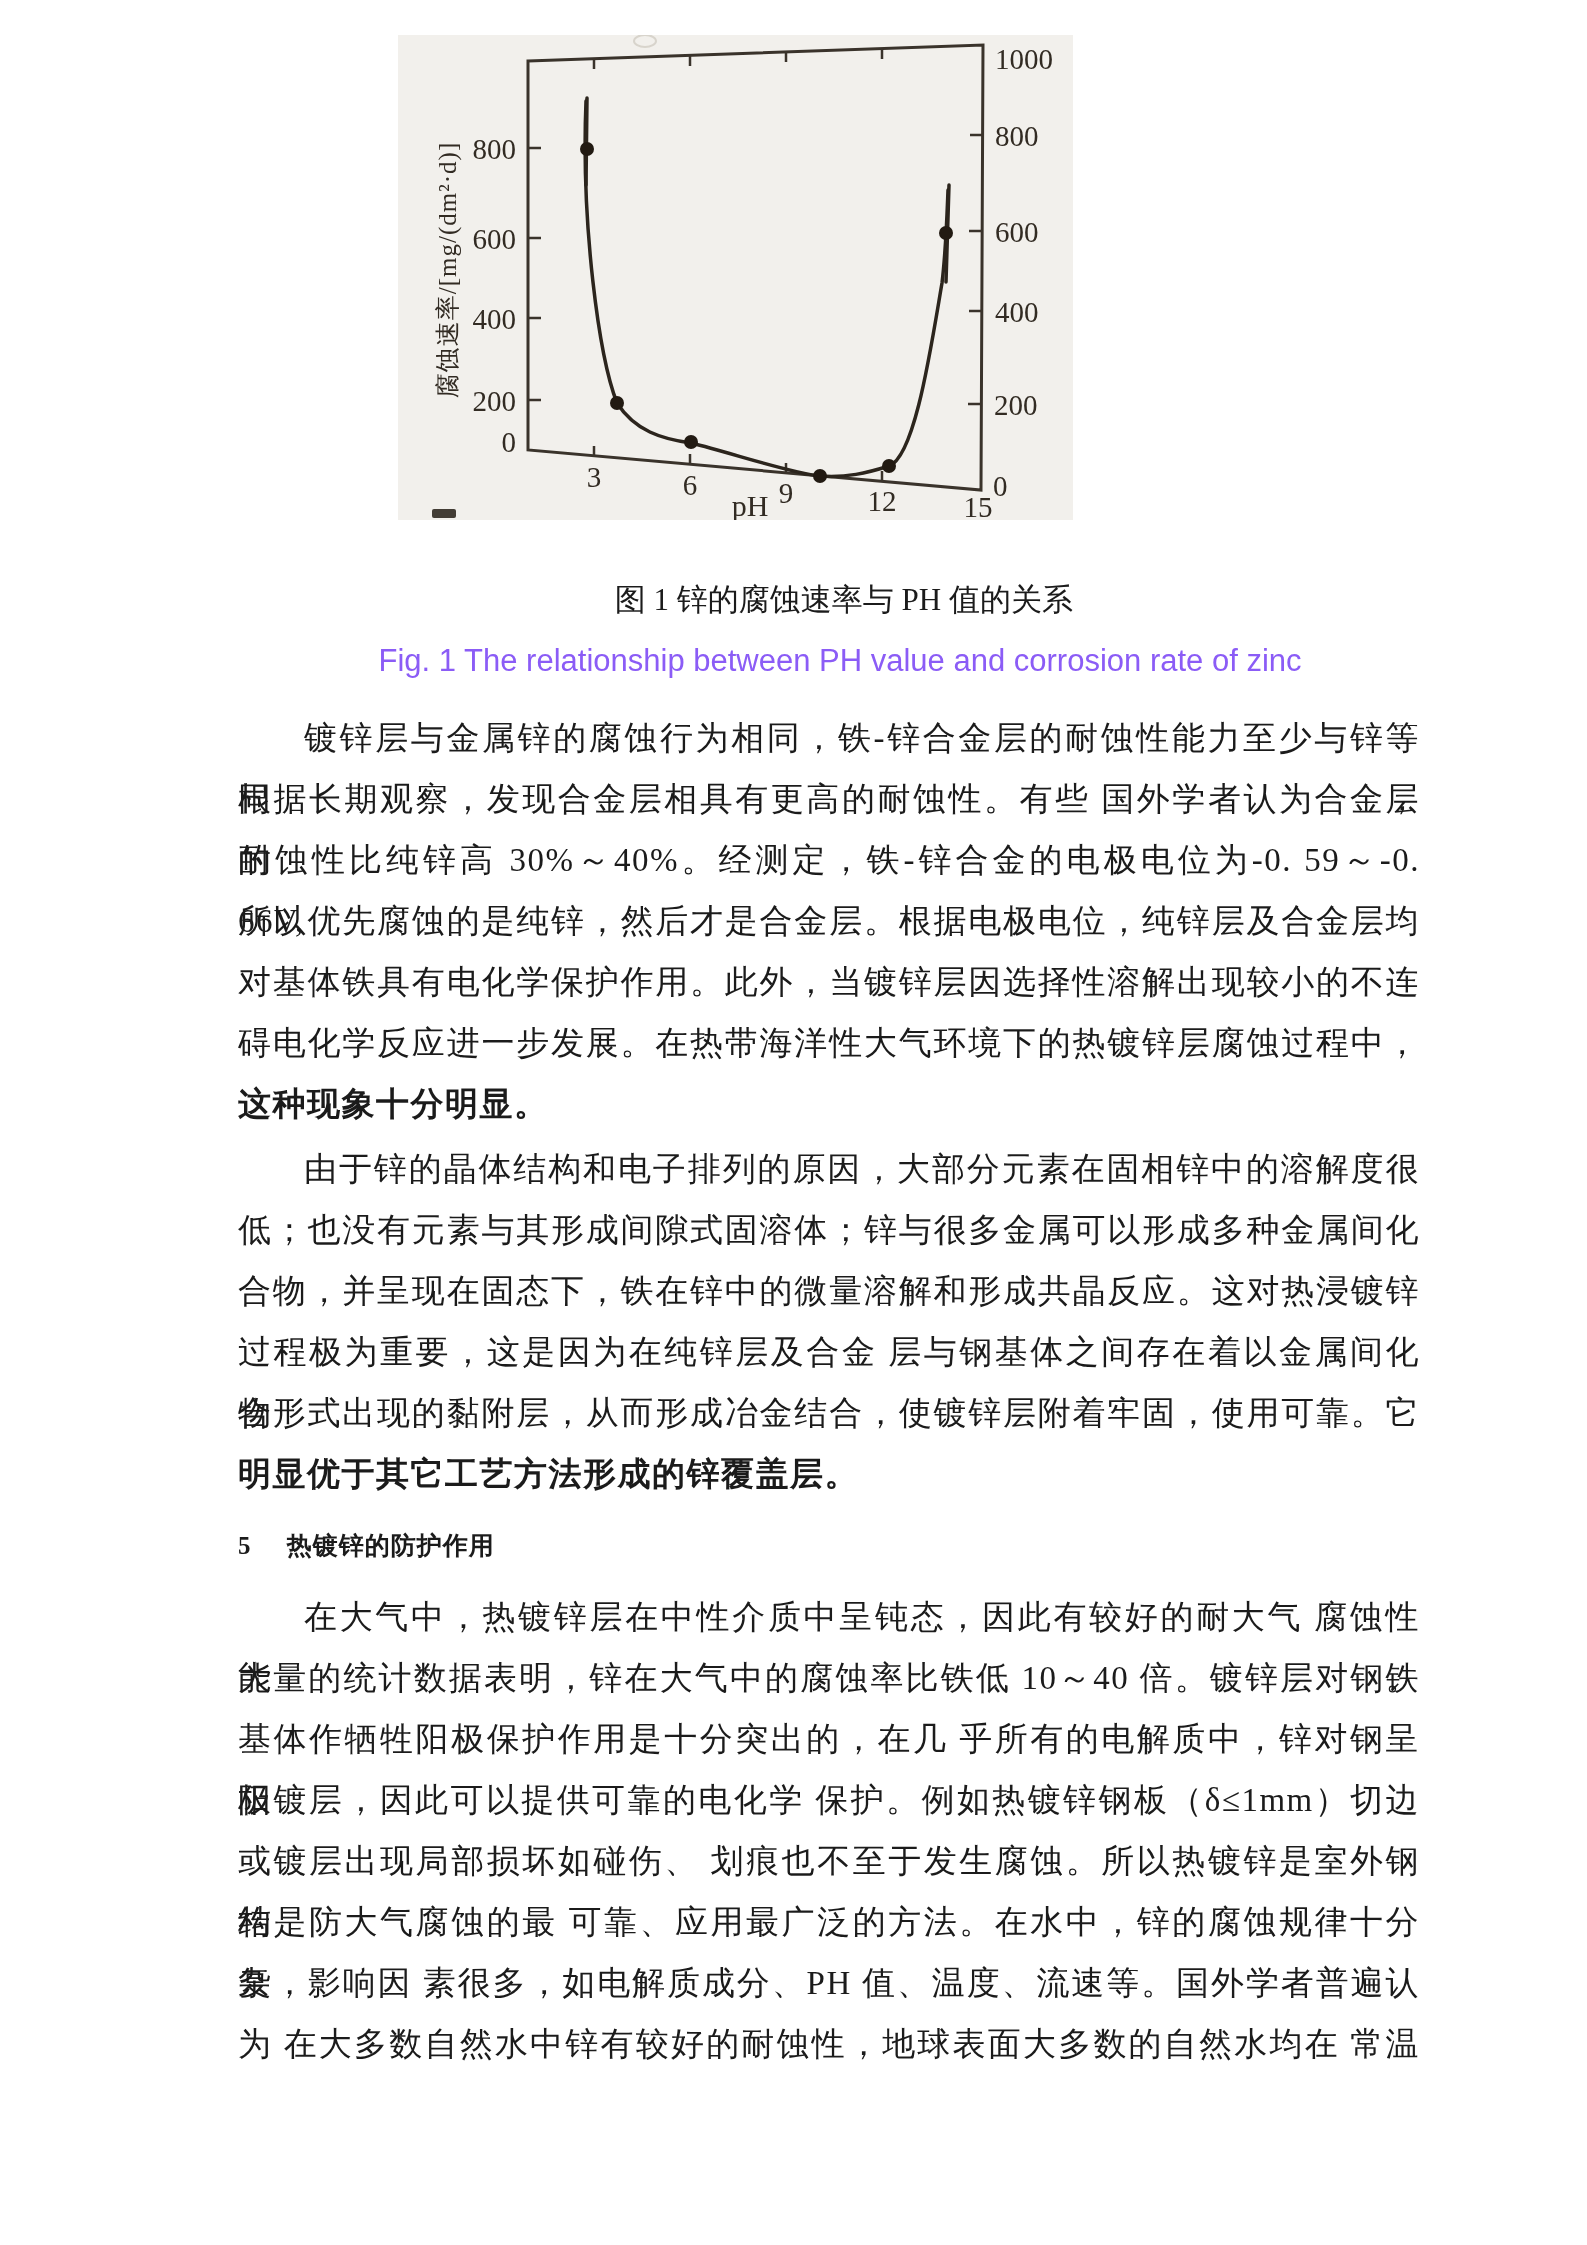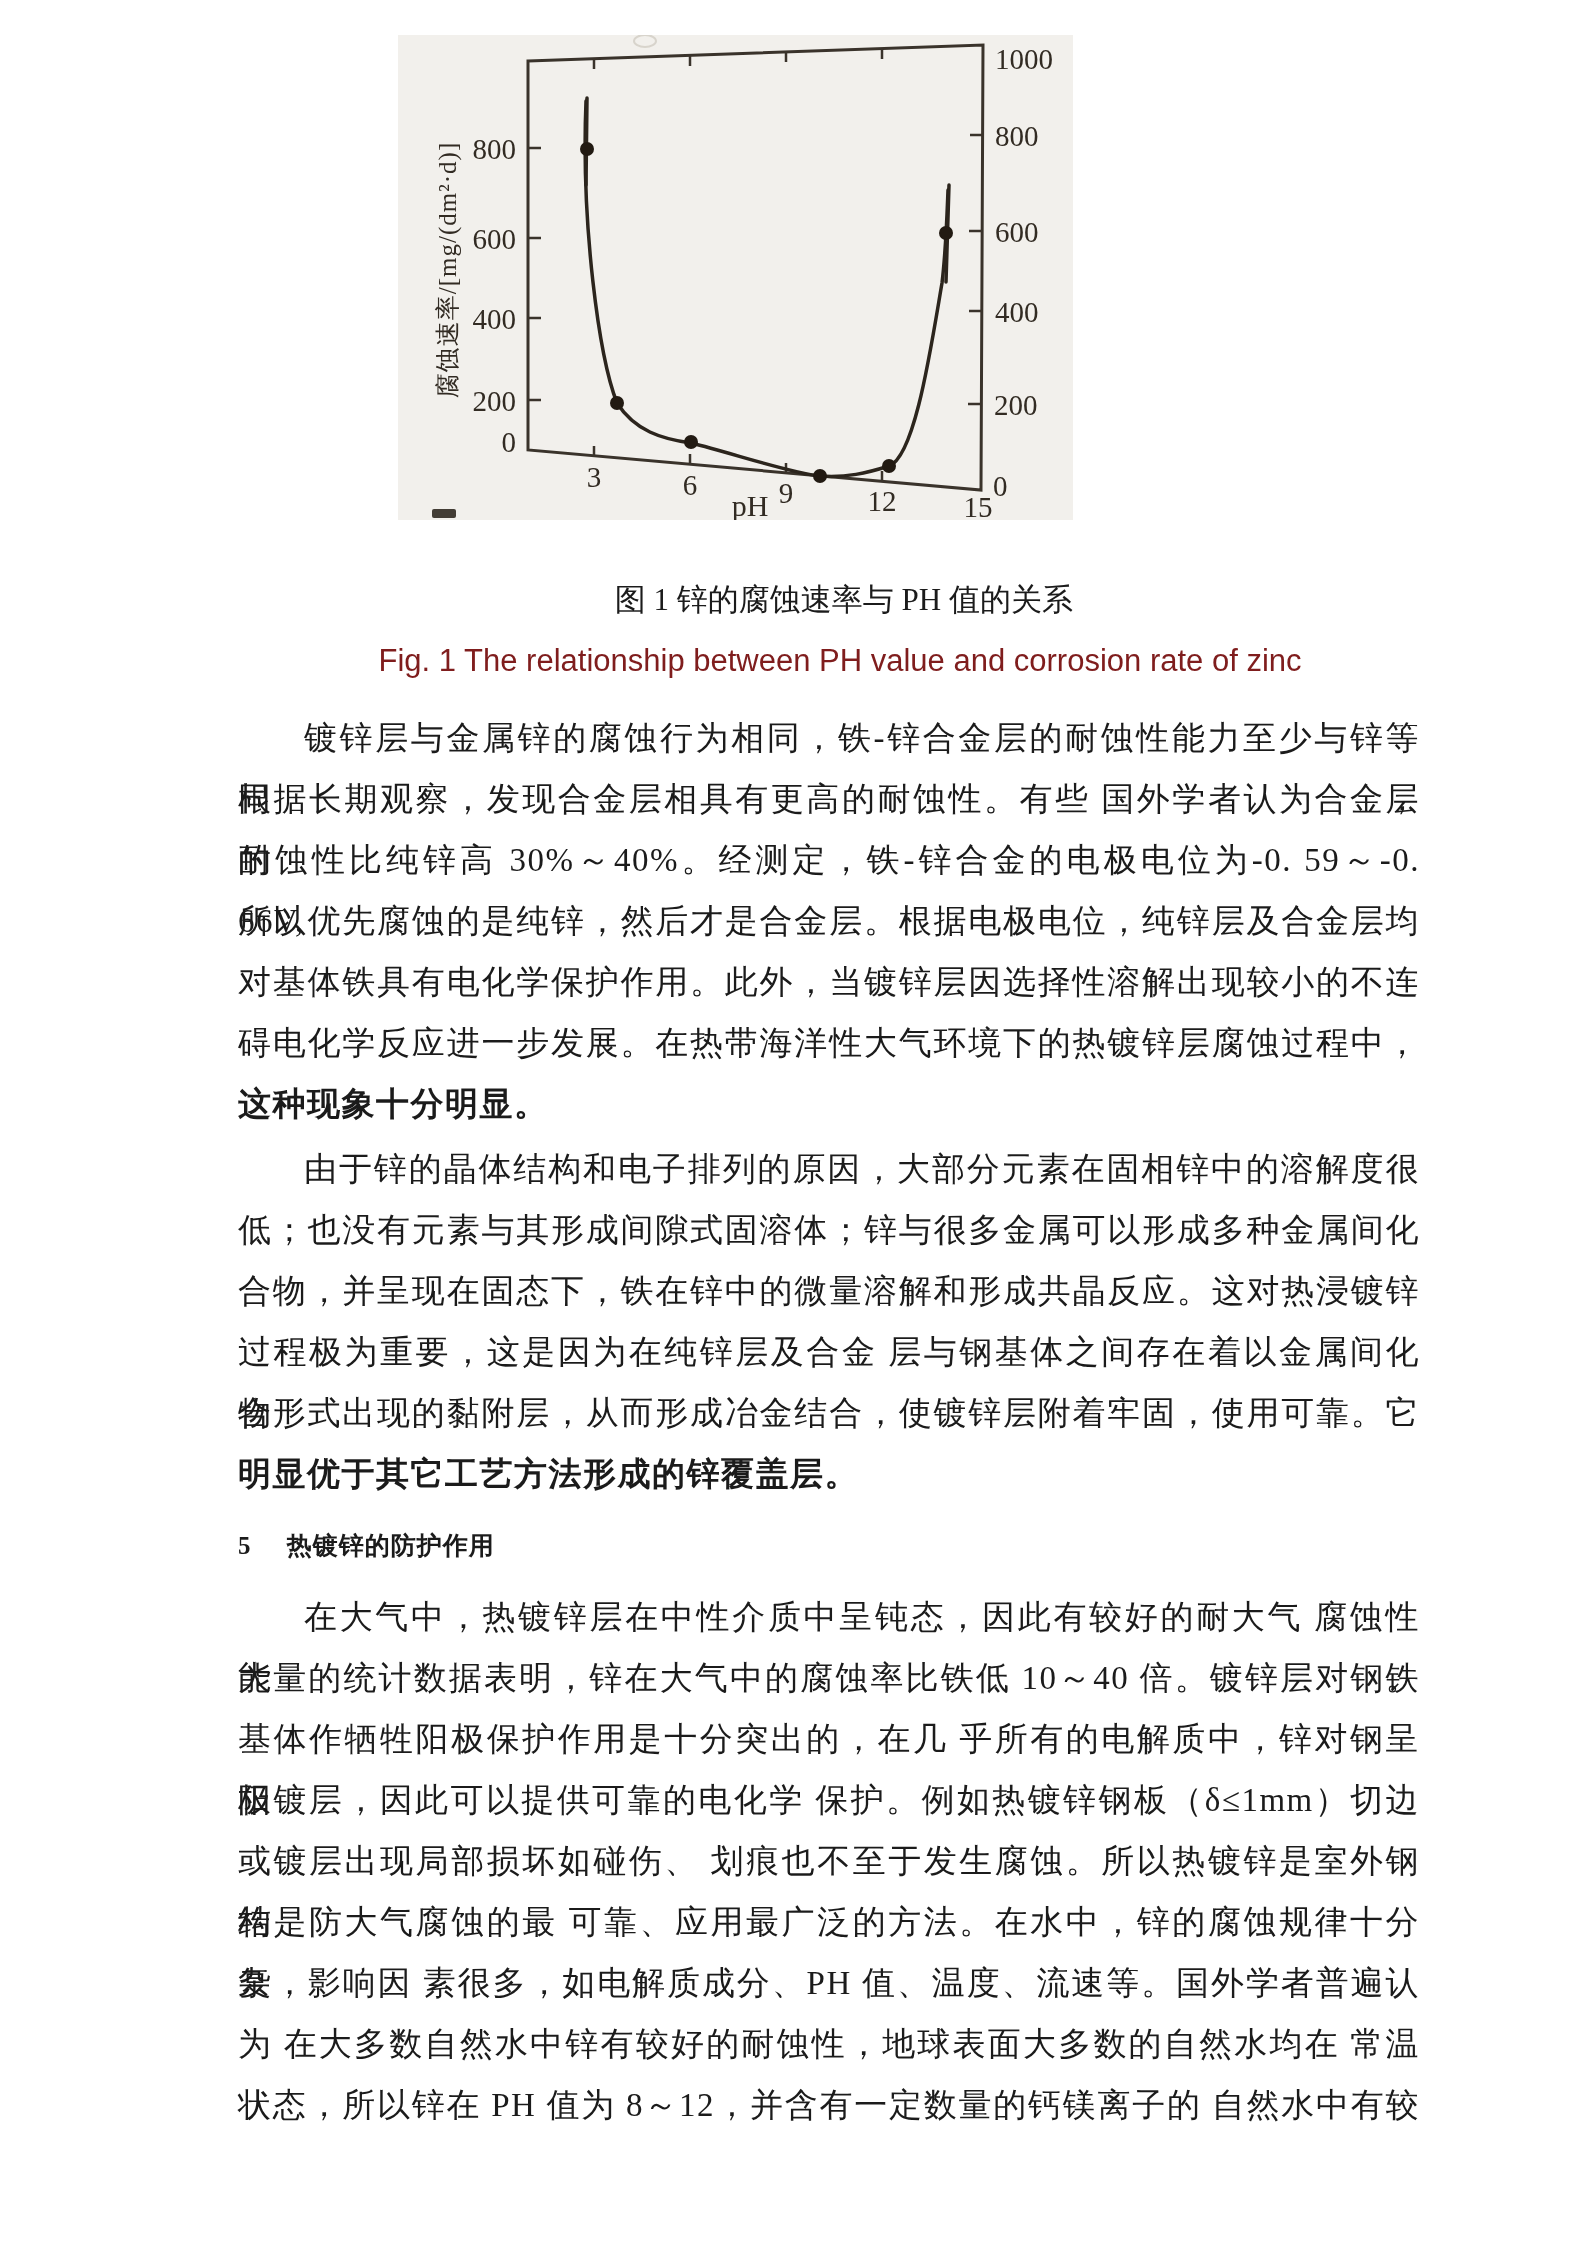--- a/index.html
+++ b/index.html
@@ -16,21 +16,21 @@
   .chart-num{font-family:"Liberation Serif","DejaVu Serif",serif;font-size:29px;fill:#322b23;}
   .chart-axis-title{font-family:"Liberation Serif","DejaVu Serif",serif;font-size:25px;fill:#322b23;letter-spacing:1px;}
   .chart-xlabel{font-family:"Liberation Serif","DejaVu Serif",serif;font-size:30px;fill:#322b23;}
   
   .cap-cn{
     position:absolute;left:398px;top:579px;width:675px;text-align:right;
     font-size:31px;color:#1b1b1b;white-space:nowrap;
   }
   .cap-en{
     position:absolute;left:200px;top:643px;width:1280px;text-align:center;
-    font-family:"Liberation Sans","DejaVu Sans",sans-serif;font-size:31px;color:#7f1d1d;white-space:nowrap;
+    font-family:"Liberation Sans","DejaVu Sans",sans-serif;font-size:31px;color:#8b5cf6;white-space:nowrap;
   }
   
   .body-text{
     position:absolute;left:238px;top:708px;width:1182px;
     font-size:33px;line-height:61px;color:#1b1b1b;
   }
   .jline{
     height:61px;text-align:justify;text-align-last:justify;
     letter-spacing:1.5px;overflow:visible;
   }
@@ -149,17 +149,16 @@
     </div>
     <div class="para para-p3">
         <div class="jline first">在大气中，热镀锌层在中性介质中呈钝态，因此有较好的耐大气 腐蚀性能。</div>
         <div class="jline">大量的统计数据表明，锌在大气中的腐蚀率比铁低 10～40 倍。镀锌层对钢铁</div>
         <div class="jline">基体作牺牲阳极保护作用是十分突出的，在几 乎所有的电解质中，锌对钢呈阳</div>
         <div class="jline">极镀层，因此可以提供可靠的电化学 保护。例如热镀锌钢板（δ≤1mm）切边</div>
         <div class="jline">或镀层出现局部损坏如碰伤、 划痕也不至于发生腐蚀。所以热镀锌是室外钢结</div>
         <div class="jline">构是防大气腐蚀的最 可靠、应用最广泛的方法。在水中，锌的腐蚀规律十分复</div>
         <div class="jline">杂，影响因 素很多，如电解质成分、PH 值、温度、流速等。国外学者普遍认</div>
         <div class="jline">为 在大多数自然水中锌有较好的耐蚀性，地球表面大多数的自然水均在 常温</div>
-        <div class="jline">状态，所以锌在 PH 值为 8～12，并含有一定数量的钙镁离子的 自然水中有较</div>
       </div>
   </div>
 
 </div>
 
 </body></html>

